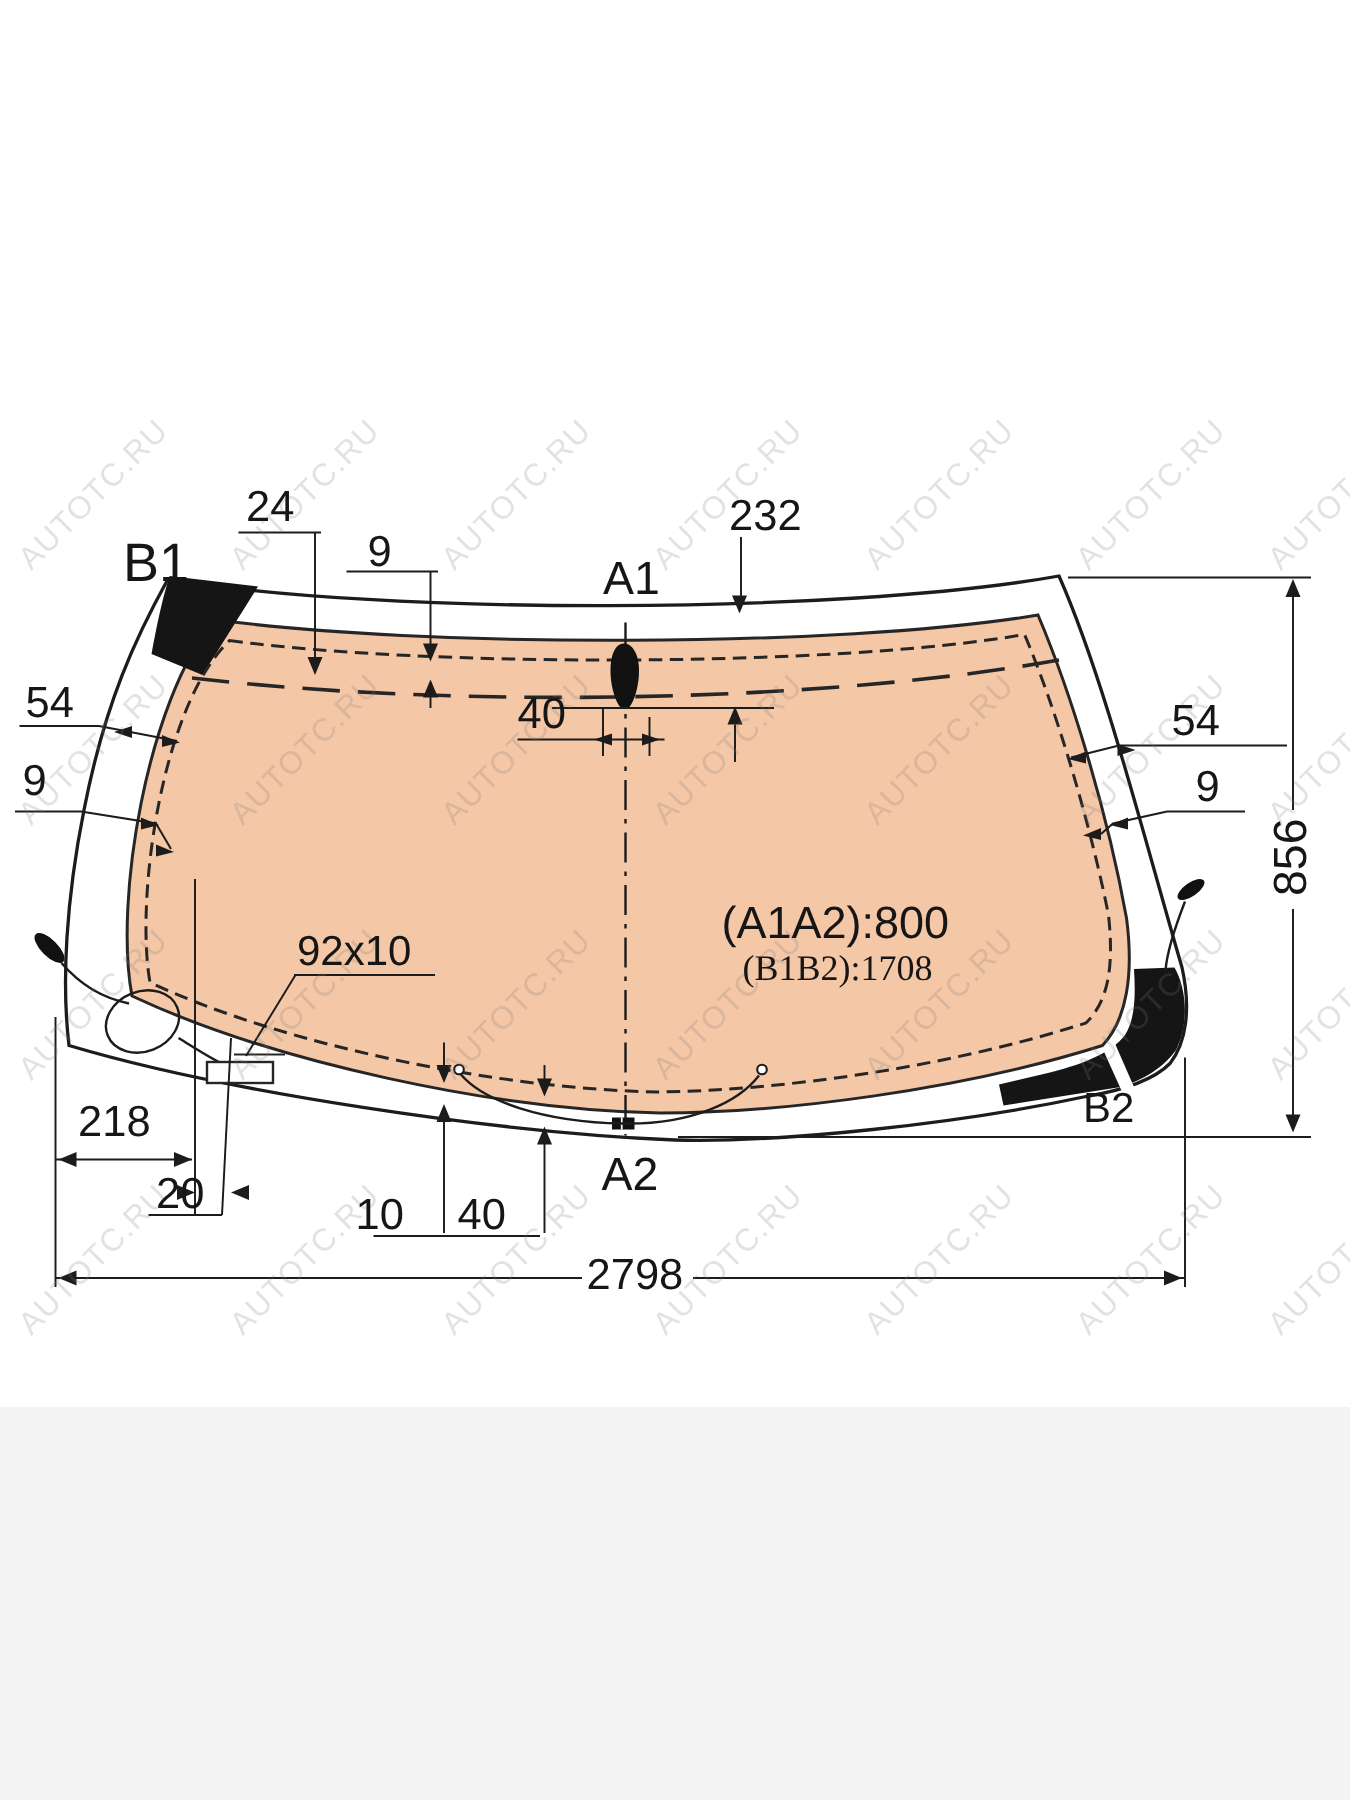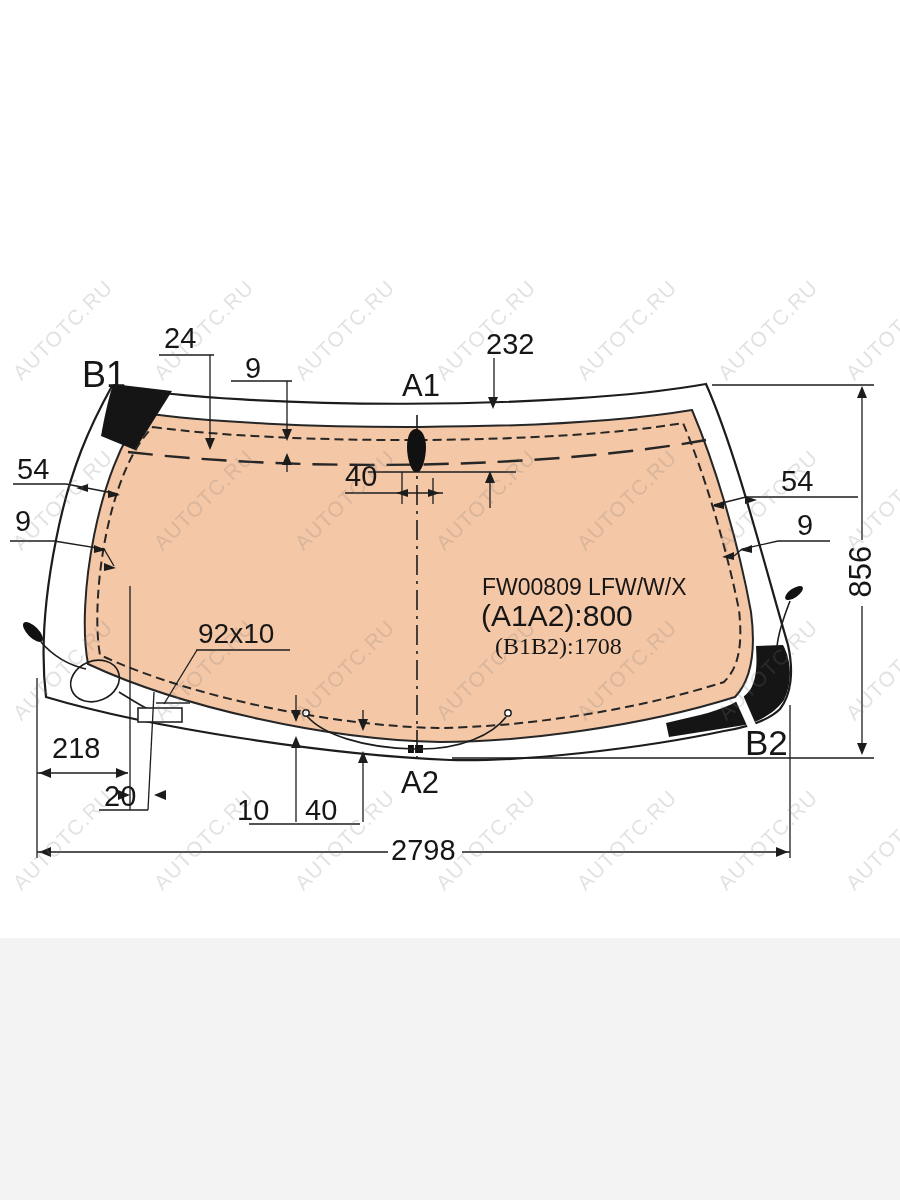--- a/index.html
+++ b/index.html
@@ -231,35 +231,34 @@
         <span style="color: rgba(125, 125, 125, 0.22);">AUTOTC.RU</span>
       </div>
       <div class="wm" style="left: 858px; top: 798px;">
         <span style="color: rgba(125, 125, 125, 0.22);">AUTOTC.RU</span>
       </div>
     </div>
 
   <div class="lbl" style="left:82px;top:357px;font-size:36px;">B1</div>
   <div class="lbl" style="left:402px;top:370px;font-size:31px;">A1</div>
   <div class="lbl" style="left:401px;top:767px;font-size:31px;">A2</div>
-  <div class="lbl" style="left:745px;top:725px;font-size:35px;">B2</div>
+  <div class="lbl" style="left:722px;top:725px;font-size:28px;">B2</div>
 
   <div class="lbl" style="left:164px;top:324px;font-size:29px;">24</div>
   <div class="lbl" style="left:245px;top:354px;font-size:29px;">9</div>
   <div class="lbl" style="left:486px;top:330px;font-size:29px;">232</div>
   <div class="lbl" style="left:345px;top:462px;font-size:29px;">40</div>
   <div class="lbl" style="left:17px;top:455px;font-size:29px;">54</div>
   <div class="lbl" style="left:15px;top:507px;font-size:29px;">9</div>
   <div class="lbl" style="left:781px;top:467px;font-size:29px;">54</div>
   <div class="lbl" style="left:797px;top:511px;font-size:29px;">9</div>
   <div class="lbl lbl-856" style="left:818px;top:556px;font-size:31px;">856</div>
   <div class="lbl" style="left:52px;top:734px;font-size:29px;">218</div>
   <div class="lbl" style="left:104px;top:782px;font-size:29px;">20</div>
   <div class="lbl" style="left:198px;top:620px;font-size:28px;">92x10</div>
   <div class="lbl" style="left:237px;top:796px;font-size:29px;">10</div>
   <div class="lbl" style="left:305px;top:796px;font-size:29px;">40</div>
   <div class="lbl" style="left:391px;top:836px;font-size:29px;">2798</div>
 
-  <div class="lbl" style="left:482px;top:576px;font-size:23px;">FW00809 LFW/W/X</div>
   <div class="lbl" style="left:481px;top:601px;font-size:30px;">(A1A2):800</div>
   <div class="lbl" style="left:495px;top:634px;font-size:24px;font-family:Liberation Serif, serif;">(B1B2):1708</div>
 
 </div>
 
 </body></html>

